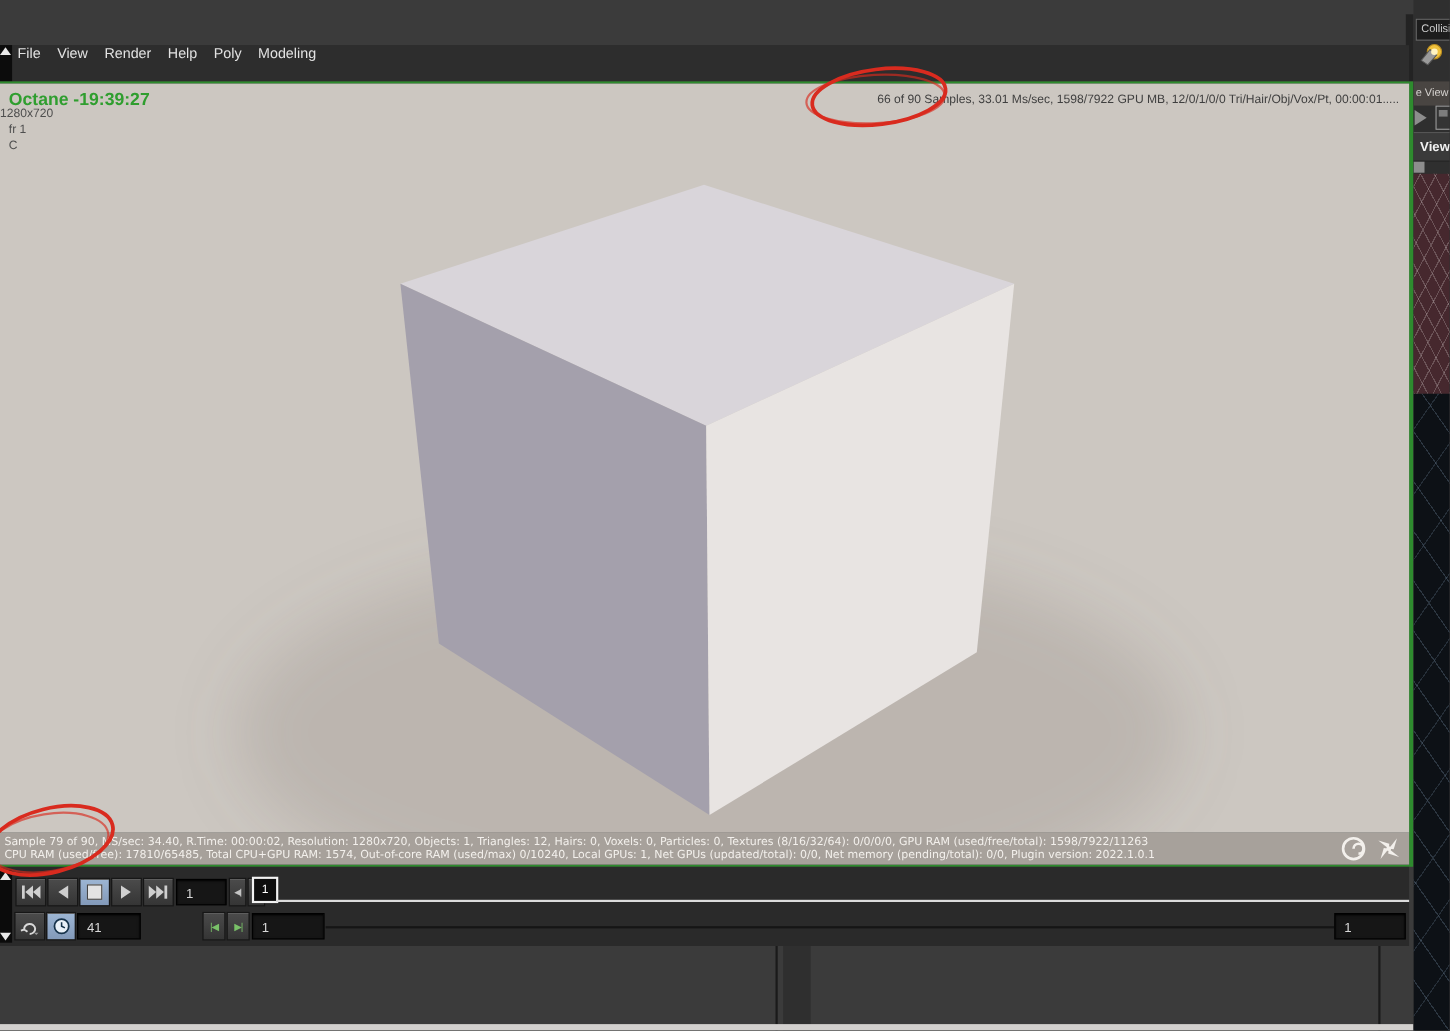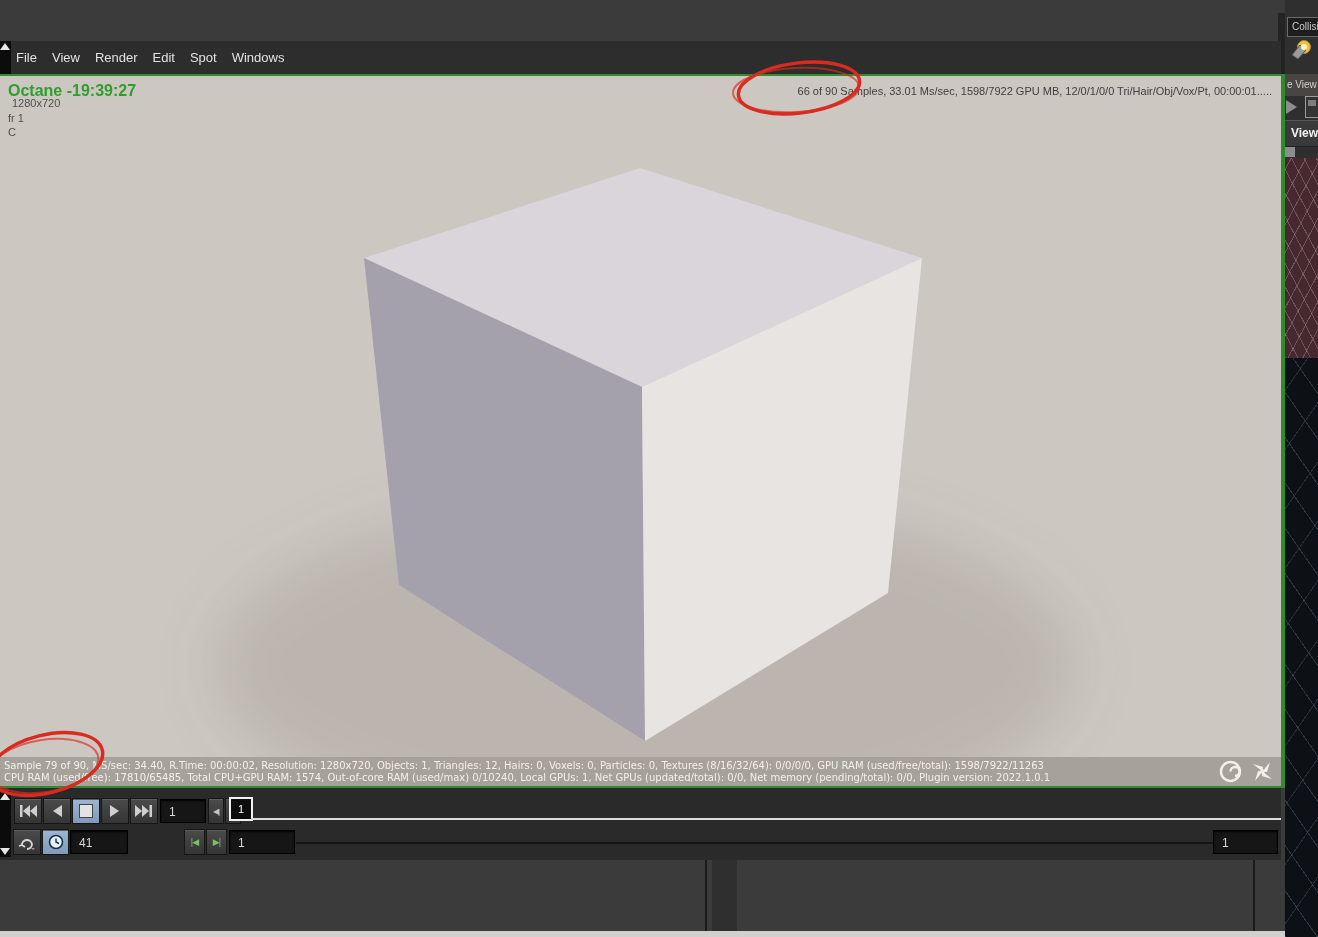--- a/index.html
+++ b/index.html
@@ -16,21 +16,21 @@
   #octane-logo{left:8px;top:16px;width:22px;height:22px;background:var(--octane-orange,#e8642c);border-radius:3px;}
   #octane-logo svg{position:absolute;left:2px;top:2px;}
   #win-title{left:38px;top:18px;font-size:15px;color:#4e4e4e;}
   .winbtn{top:17px;width:30px;height:20px;color:#787878;text-align:center;font-size:14px;line-height:20px;cursor:default;}
 
   
   #menubar{left:0;top:41px;width:1281px;height:33px;background:#2d2d2d;}
   #menubar .strip{position:absolute;left:0;top:0;width:11px;height:33px;background:#0c0c0c;}
   .tri-up{width:0;height:0;border-left:5px solid transparent;border-right:5px solid transparent;border-bottom:7px solid #e8e8e8;}
   .tri-down{width:0;height:0;border-left:5px solid transparent;border-right:5px solid transparent;border-top:7px solid #e8e8e8;}
-  #menu-items{position:absolute;left:16px;top:0;height:33px;display:flex;gap:15px;align-items:center;font-size:13px;color:#e2e2e2;}
+  #menu-items{position:absolute;left:16px;top:0;height:33px;display:flex;gap:15px;align-items:flex-start;font-size:13px;color:#e2e2e2;}
   #menu-items span{cursor:default;}
   .mb-icon{top:45px;}
 
   
   .green{background:var(--green-border,#2e8b2e);}
 
   
   #render-area{left:0;top:76px;width:1281px;height:681px;background:var(--viewport-bg,#ccc7c1);overflow:hidden;}
   #ovl-l1{left:8px;top:6px;font-size:16px;font-weight:600;color:var(--octane-green,#2f9e2f);}
   .ovl{font-size:11px;color:#4f4f4f;}
@@ -85,23 +85,23 @@
   <div class="abs" style="left:1278px;top:13px;width:7px;height:61px;background:#232323"></div>
 
   <div id="menubar" class="abs">
     <div class="strip">
       <div class="tri-up abs" style="left:0;top:2px"></div>
     </div>
     <div id="menu-items">
       <span>File</span>
       <span>View</span>
       <span>Render</span>
-      <span>Edit</span>
-      <span>Spot</span>
-      <span>Windows</span>
+      <span>Help</span>
+      <span>Poly</span>
+      <span>Modeling</span>
     </div>
 
     <div class="abs mb-icon" style="left:1146px">
       <svg width="17" height="17" viewBox="0 0 17 17">
         <rect x="1" y="7" width="9" height="9" fill="none" stroke="#b9b9b9" stroke-dasharray="2 1.5"></rect>
         <path d="M6 11 L13 4 M13 4 L9.5 4.5 M13 4 L12.5 7.5" stroke="#e8854a" stroke-width="1.7" fill="none"></path>
       </svg>
     </div>
     <div class="abs mb-icon" style="left:1171px">
       <svg width="17" height="17" viewBox="0 0 17 17">
@@ -142,21 +142,21 @@
           <filter id="soft" x="-40%" y="-40%" width="180%" height="180%">
             <feGaussianBlur stdDeviation="28"></feGaussianBlur>
           </filter>
         </defs>
       <ellipse cx="645" cy="590" rx="430" ry="170" fill="rgba(118,108,104,0.20)" filter="url(#soft)"></ellipse>
       <polygon points="640,92 922,182 642,311 364,182" style="fill:var(--cube-top,#d9d5da)"></polygon>
       <polygon points="364,182 642,311 645,665 399,509" style="fill:var(--cube-left,#a4a0ac)"></polygon>
       <polygon points="642,311 922,182 888,517 645,665" style="fill:var(--cube-right,#e8e4e2)"></polygon>
     </svg>
     <div id="ovl-l1" class="abs">Octane -19:39:27</div>
-    <div class="ovl abs" style="left:12px;top:21px">1280x720</div>
+    <div class="ovl abs" style="left:0;top:21px">1280x720</div>
     <div class="ovl abs" style="left:8px;top:36px">fr 1</div>
     <div class="ovl abs" style="left:8px;top:50px">C</div>
     <div id="top-info" class="abs">66 of 90 Samples, 33.01 Ms/sec, 1598/7922 GPU MB, 12/0/1/0/0 Tri/Hair/Obj/Vox/Pt, 00:00:01.....</div>
   </div>
 
   <div id="mplay-status" class="abs">
     <div class="l1">Sample 79 of 90, MS/sec: 34.40, R.Time: 00:00:02, Resolution: 1280x720, Objects: 1, Triangles: 12, Hairs: 0, Voxels: 0, Particles: 0, Textures (8/16/32/64): 0/0/0/0, GPU RAM (used/free/total): 1598/7922/11263</div>
     <div class="l2">CPU RAM (used/free): 17810/65485, Total CPU+GPU RAM: 1574, Out-of-core RAM (used/max) 0/10240, Local GPUs: 1, Net GPUs (updated/total): 0/0, Net memory (pending/total): 0/0, Plugin version: 2022.1.0.1</div>
     <svg class="abs" style="left:1218px;top:2px" width="25" height="25" viewBox="0 0 25 25">
       <circle cx="12.5" cy="12.5" r="9.5" fill="none" stroke="#f3f0ec" stroke-width="2.4"></circle>

